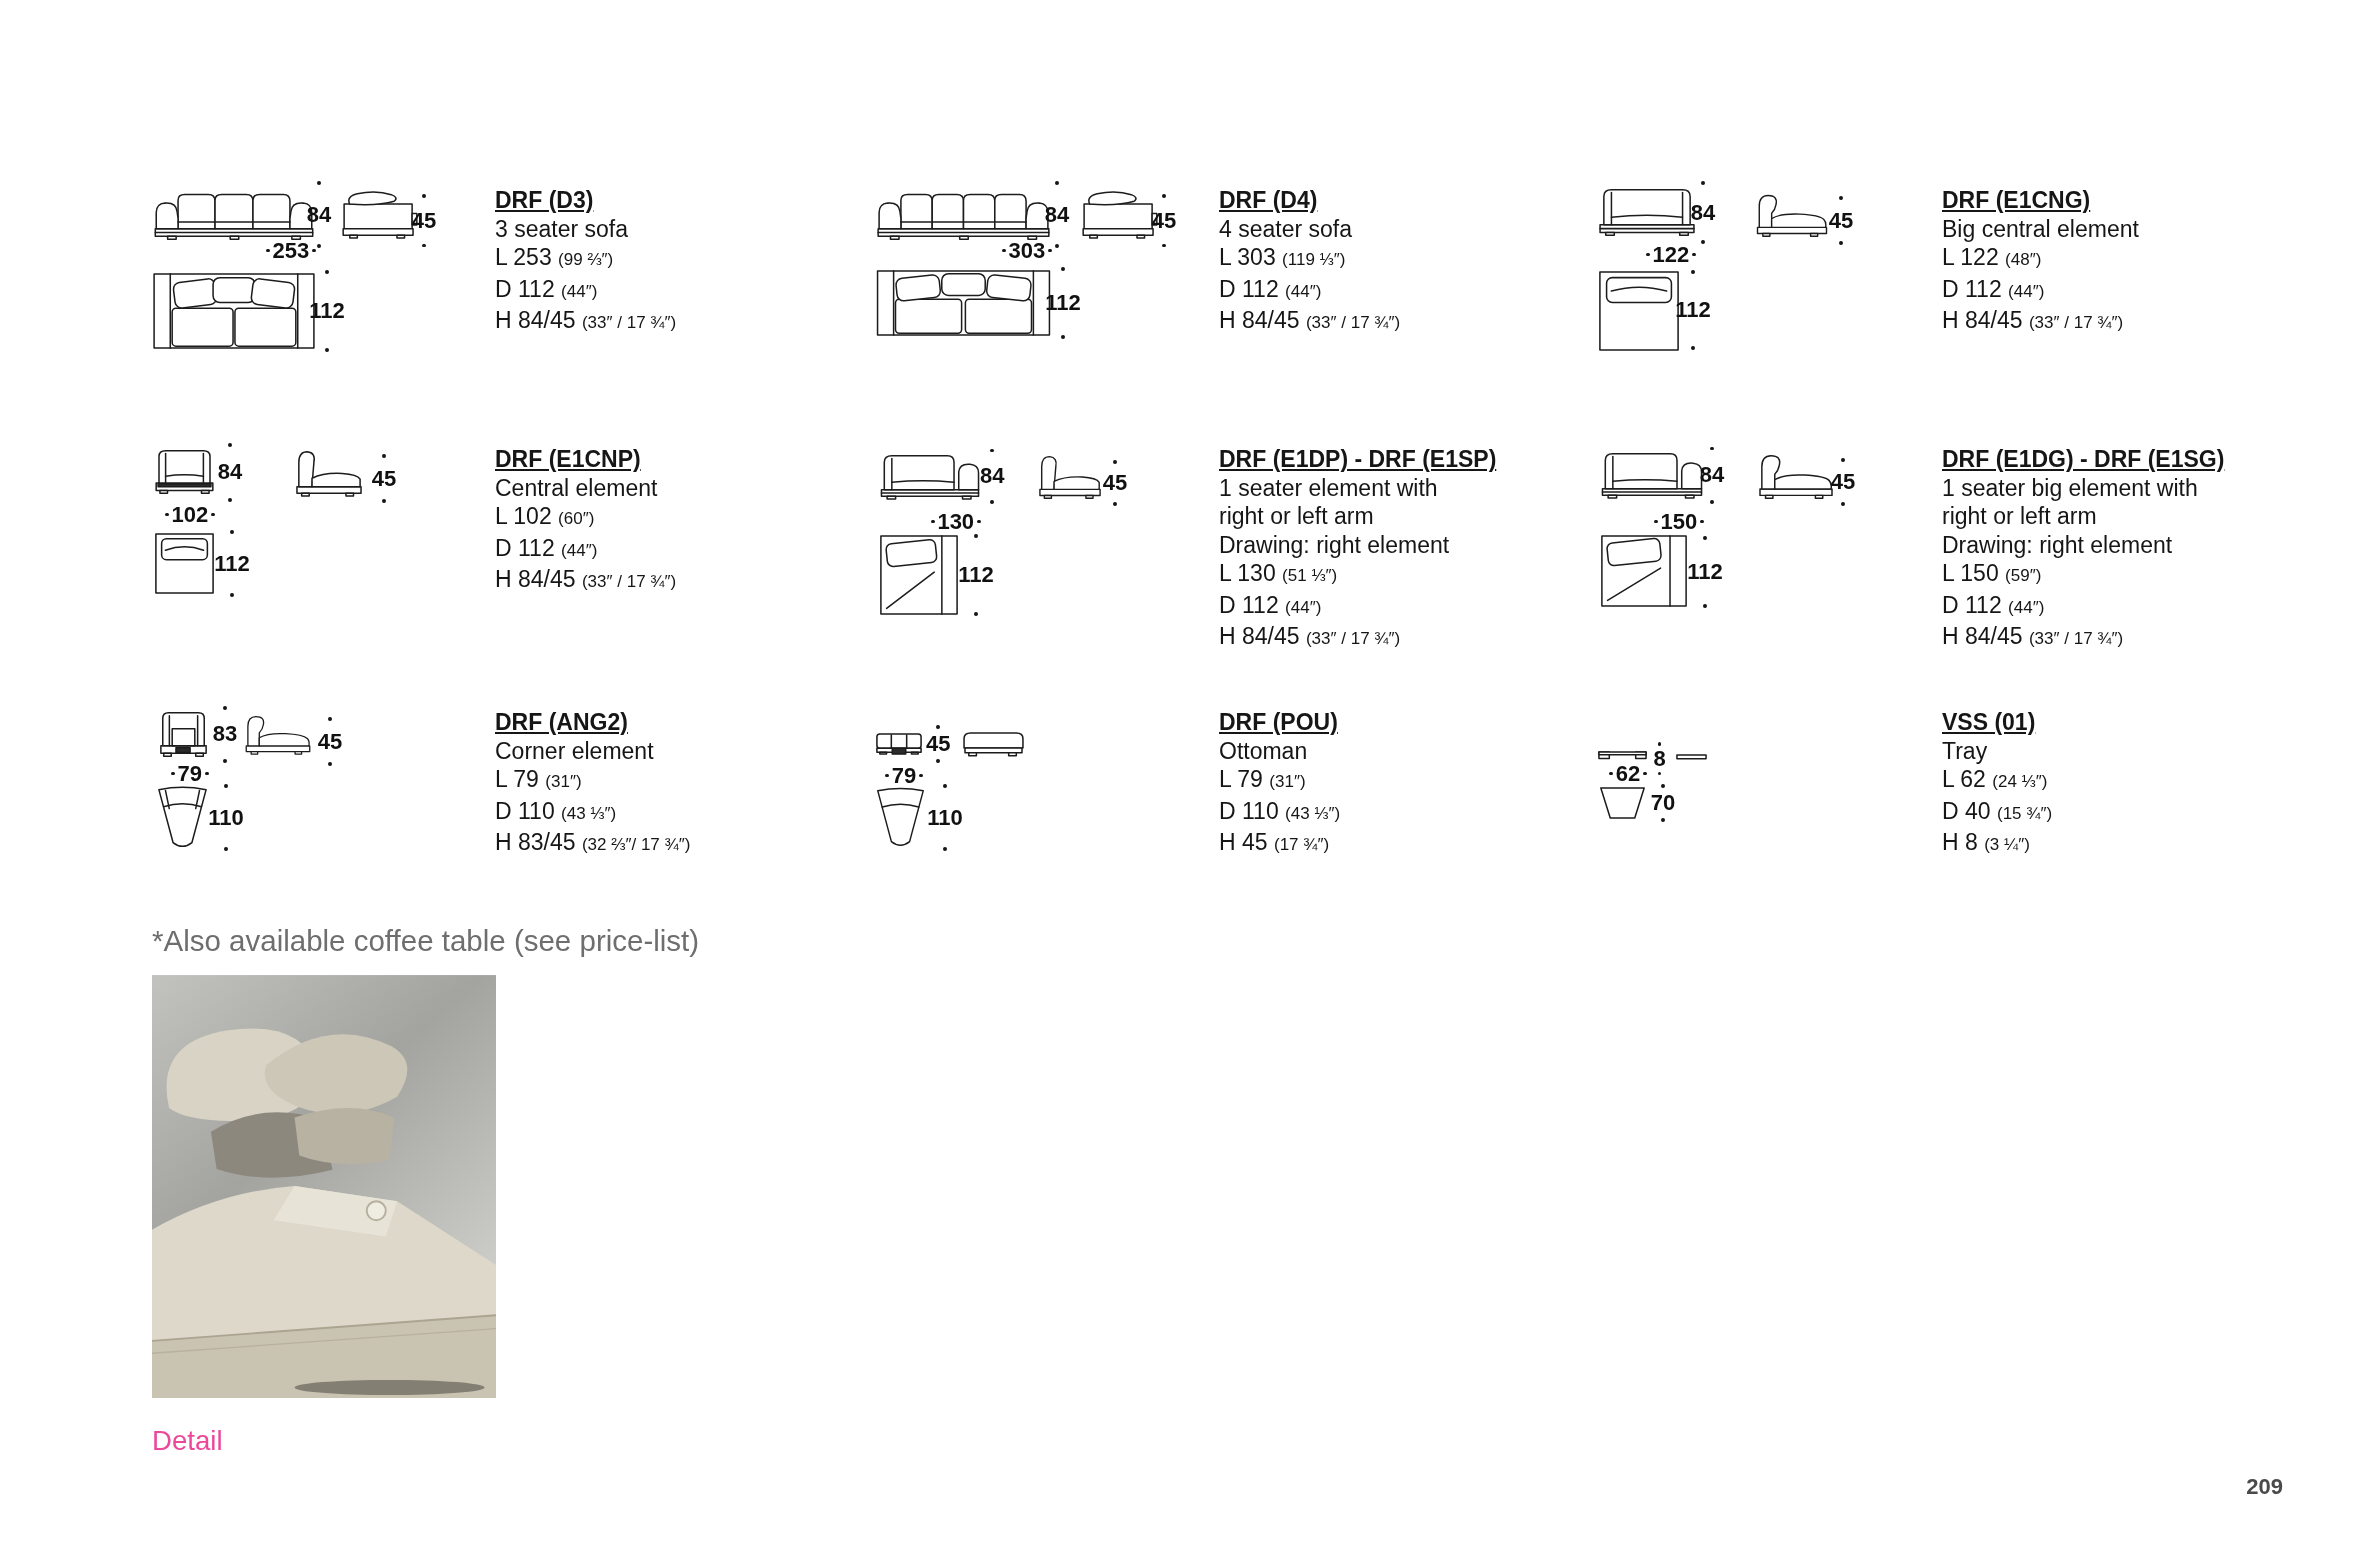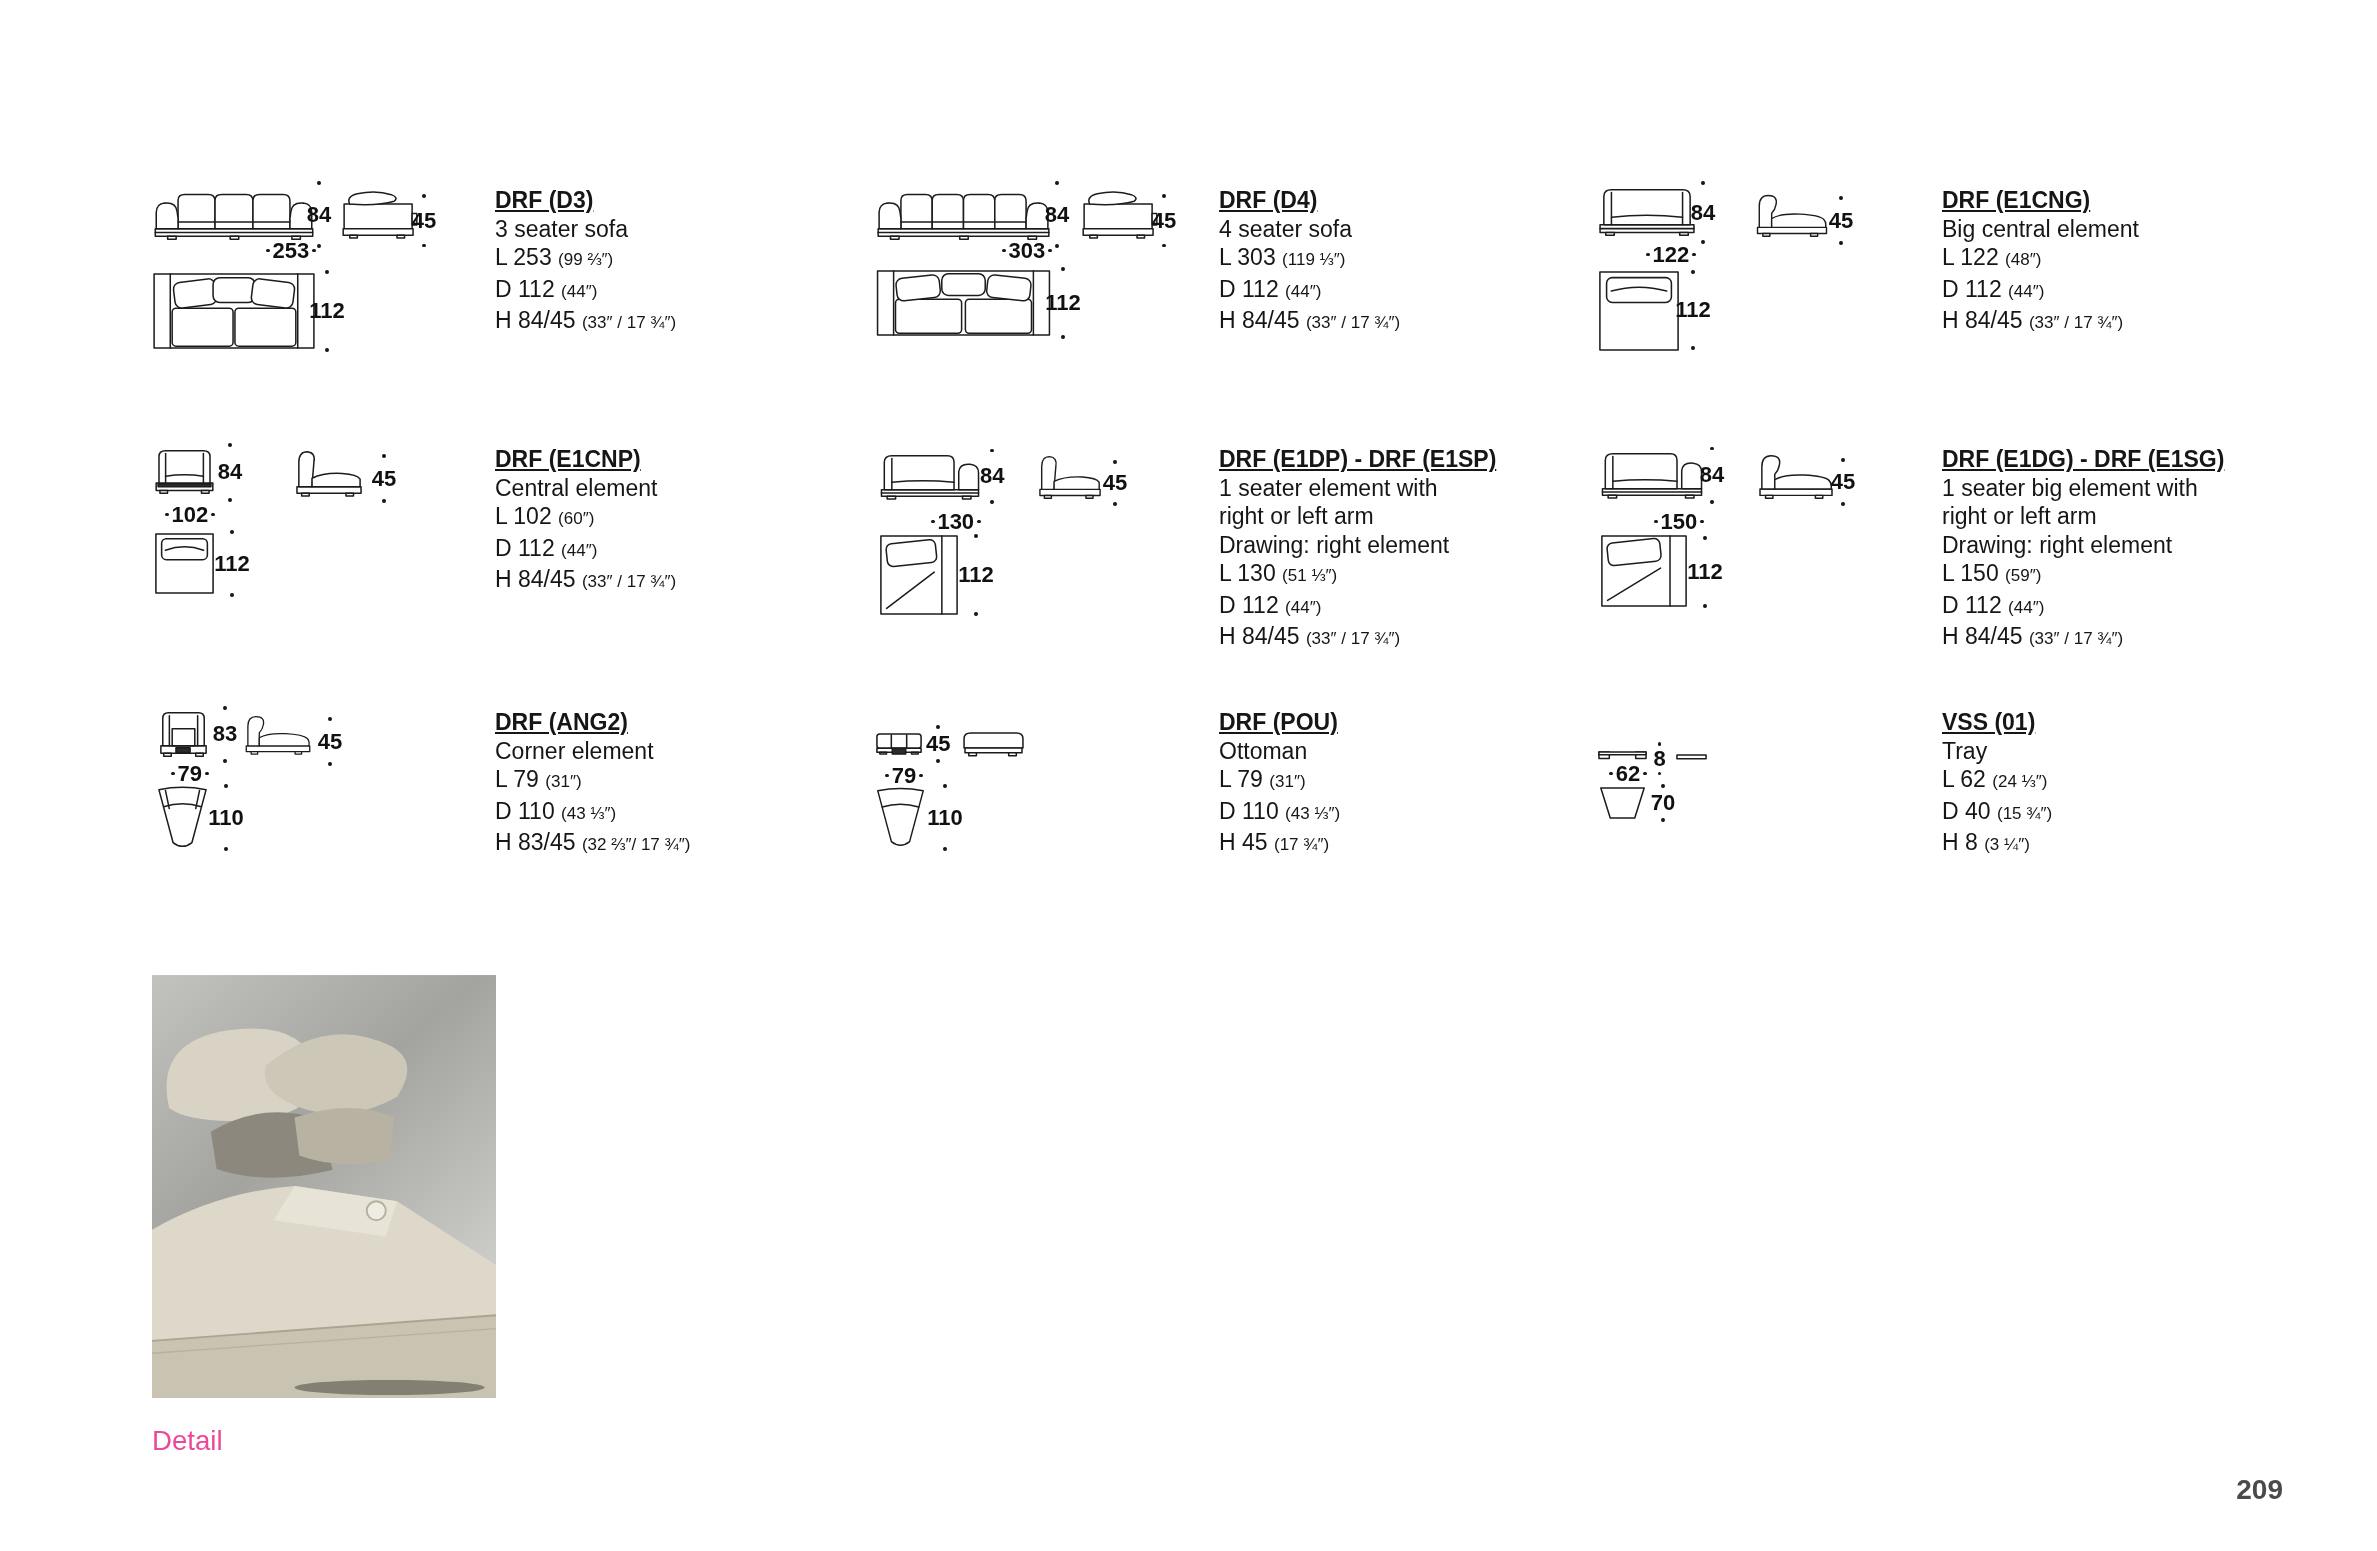--- a/index.html
+++ b/index.html
@@ -16,21 +16,21 @@
   .dim.h{flex-direction:row;align-items:center;justify-content:flex-end;}
   .dim span{padding:1.9px 2.9px;}
   .info{position:absolute;width:314px;}
   .info .t{font-size:23px;font-weight:700;line-height:28.5px;text-decoration:underline;}
   .info .d{font-size:23px;line-height:28.5px;}
   .info .spec{font-size:23px;line-height:28.5px;}
   .info .spec .imp{font-size:17px;}
   #footnote{position:absolute;left:152px;top:924px;font-size:29.5px;color:#6e6e6e;}
   #photo{position:absolute;left:152px;top:975px;width:344px;height:423px;}
   #photo-caption{position:absolute;left:152px;top:1425px;font-size:27.6px;color:#ec4899;}
-  #page-number{position:absolute;right:95px;top:1474px;font-size:28px;font-weight:700;color:#4a4a4a;}
+  #page-number{position:absolute;right:95px;top:1474px;font-size:22px;font-weight:700;color:#4a4a4a;}
 </style>
 </head>
 <body>
 
 <div id="page">
 
   <section class="cell" style="left:152px;top:181px">
     <svg style="left:0;top:5.7px" width="164" height="55" viewBox="0 0 172 58">
       <rect x="3" y="44" width="166" height="8"></rect>
         <line class="ln" x1="3" y1="48" x2="169" y2="48"></line>
@@ -425,20 +425,21 @@
       </div>
   </section>
   <div class="info" style="left:1942px;top:708px">
     <div class="t">VSS (01)</div>
     <div class="d">Tray</div>
     <div class="spec"><span>L 62</span> <span class="imp">(24 ⅓″)</span></div>
     <div class="spec"><span>D 40</span> <span class="imp">(15 ¾″)</span></div>
     <div class="spec"><span>H 8</span> <span class="imp">(3 ¼″)</span></div>
   </div>
 
+  <div id="footnote">*Also available coffee table (see price-list)</div>
 
   <svg id="photo" viewBox="0 0 362 445">
     <defs>
       <linearGradient id="pbg" x1="0" y1="0" x2="0.7" y2="1">
         <stop offset="0" stop-color="#c2c2be"></stop>
         <stop offset="0.45" stop-color="#a3a39f"></stop>
         <stop offset="1" stop-color="#d2d2ce"></stop>
       </linearGradient>
     </defs>
     <rect width="362" height="445" fill="url(#pbg)"></rect>

